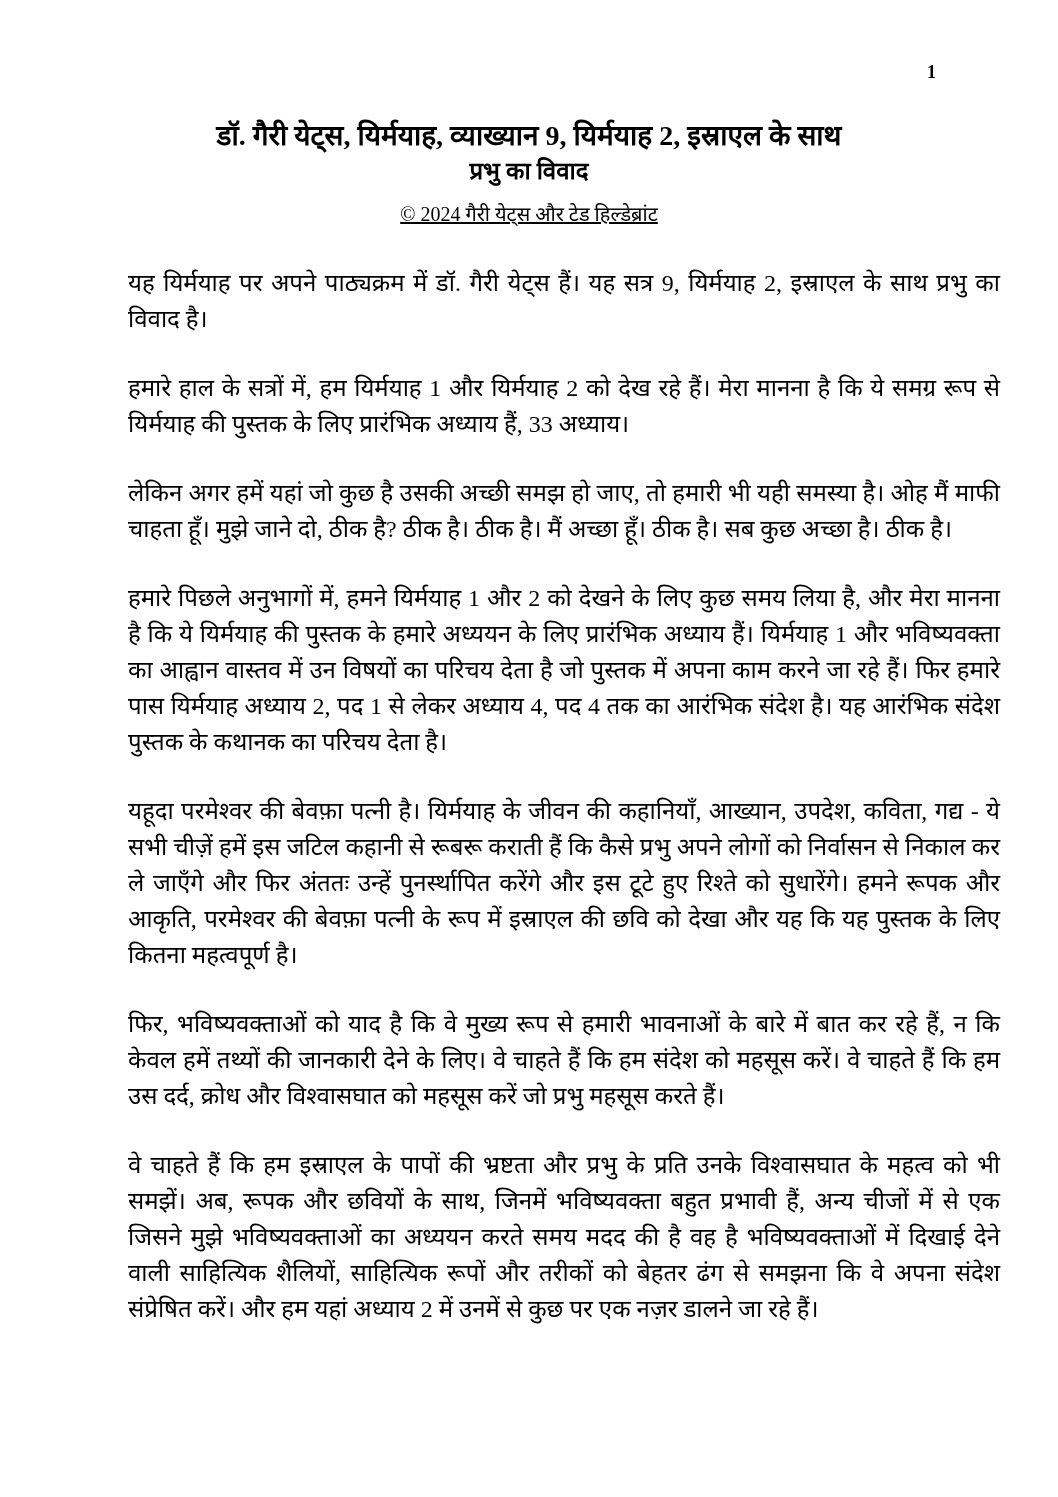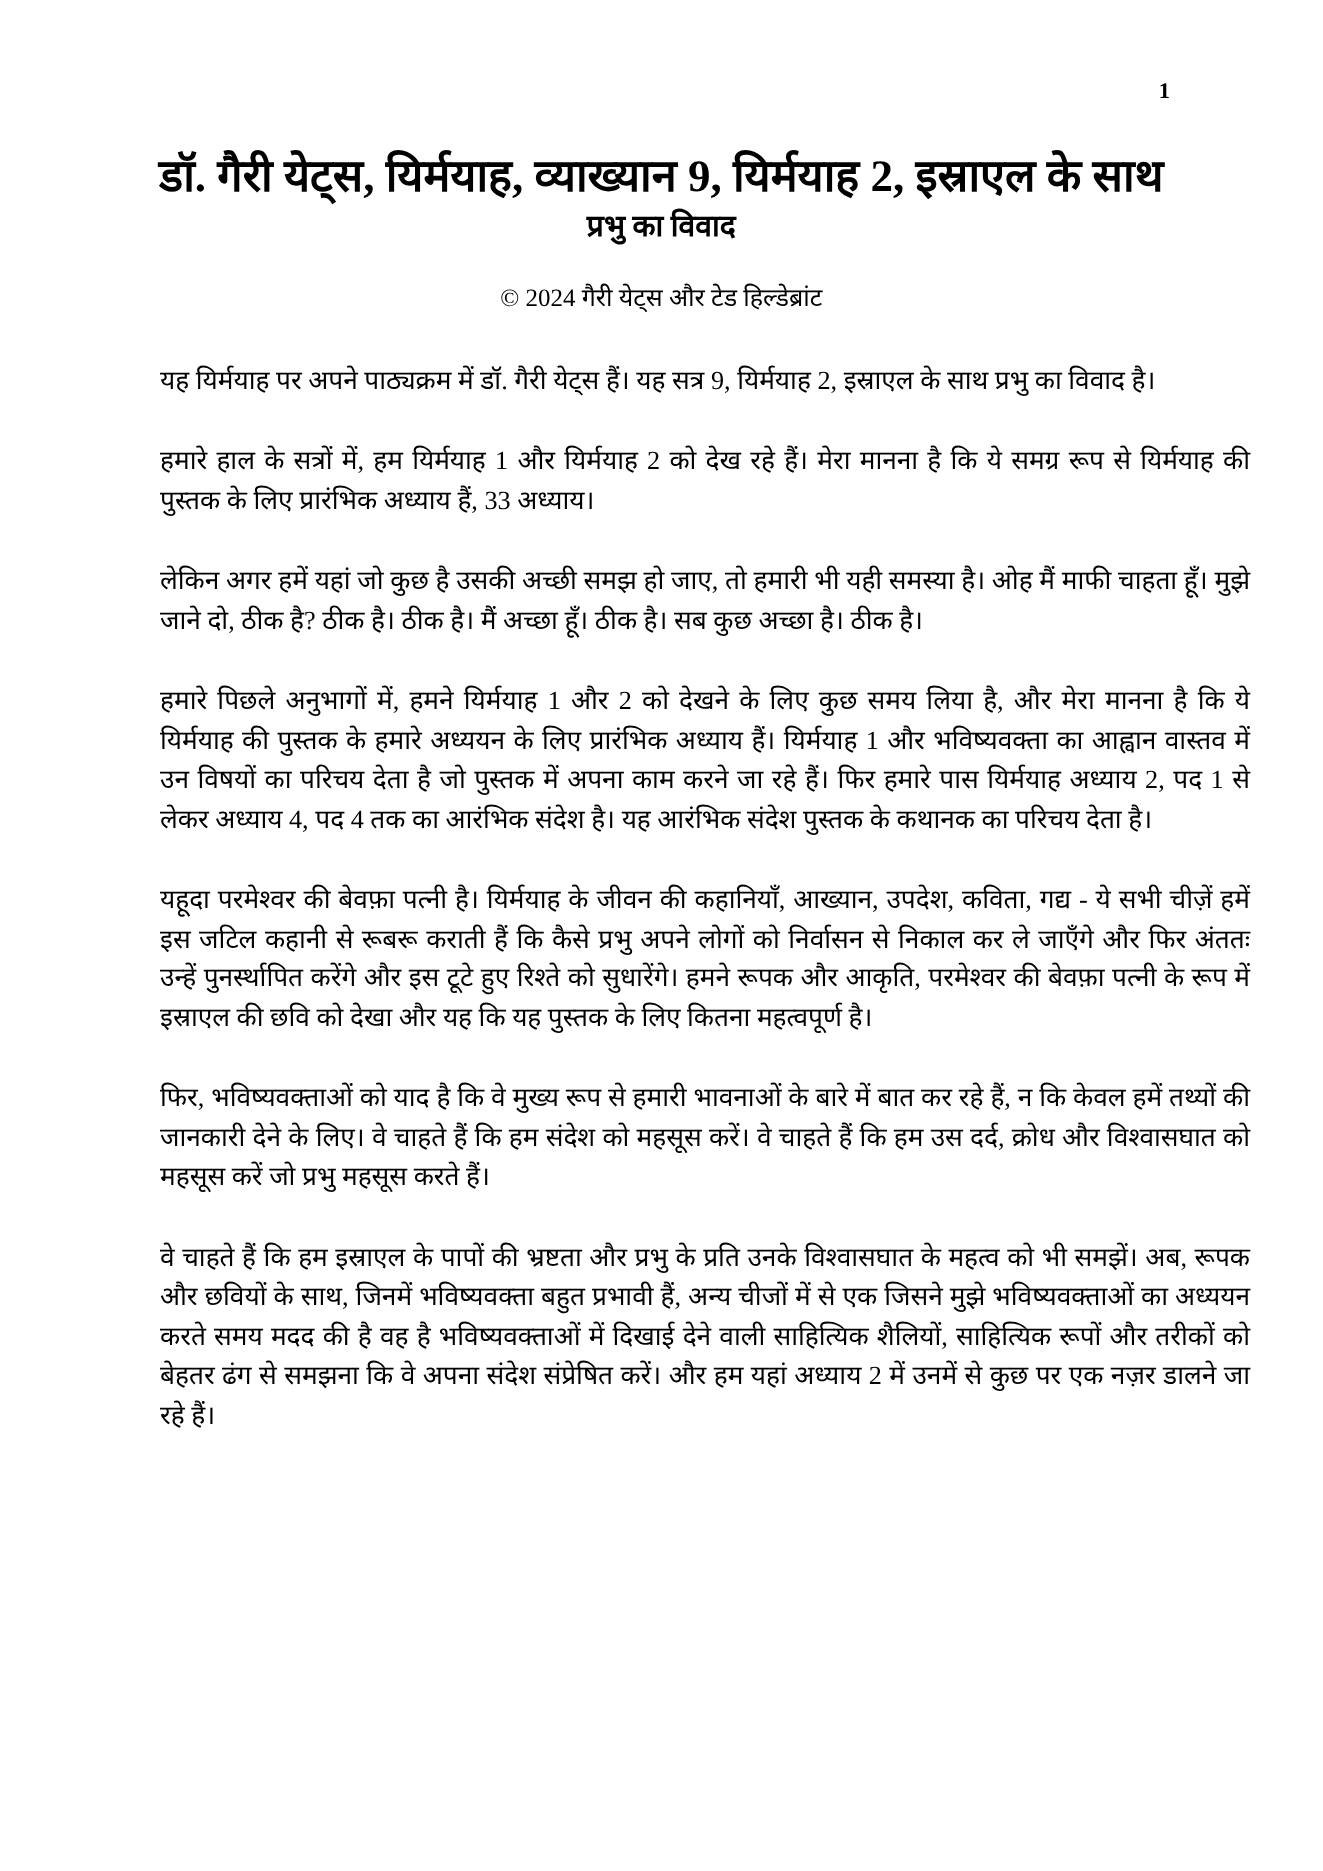--- a/index.html
+++ b/index.html
@@ -23,40 +23,41 @@
     top: 62px;
     right: 122px;
     font-size: 18px;
     font-weight: bold;
   }
   .title-block {
     margin: 118px 70px 0 70px;
     text-align: center;
   }
   .doc-title {
-    font-size: 36px;
+    font-size: 28px;
     font-weight: bold;
     line-height: 1.3;
     margin: 0 20px;
     text-align: center;
   }
   .doc-subtitle {
     font-size: 24px;
     font-weight: bold;
     line-height: 1.3;
     margin-top: 2px;
   }
   .copyright {
     font-size: 20px;
-    margin-top: 26px;
+    margin-top: 12px;
     font-weight: normal;
+    text-decoration: underline;
   }
   .content {
     margin: 38px 58px 0 128px;
-    font-size: 21px;
+    font-size: 24px;
     line-height: 1.5;
     text-align: justify;
   }
   .content p {
     margin: 0 0 33px 0;
   }
 </style>
 </head>
 <body>
 

